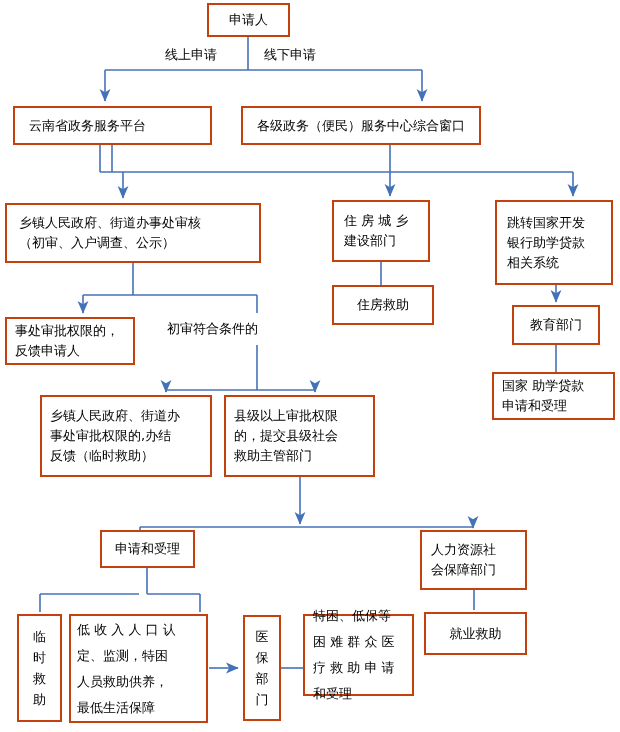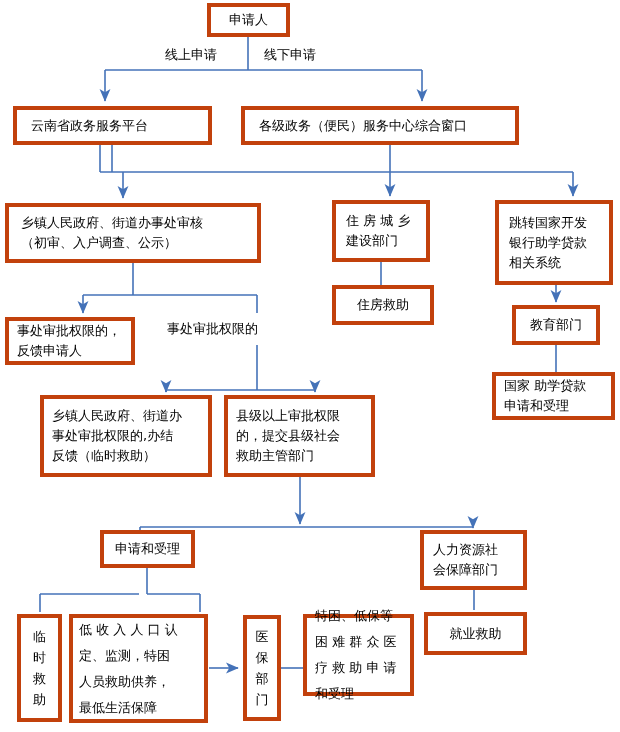--- a/index.html
+++ b/index.html
@@ -19,21 +19,21 @@
     position: absolute;
     left: 0;
     top: 0;
     width: 620px;
     height: 732px;
     pointer-events: none;
   }
   .node {
     position: absolute;
     box-sizing: border-box;
-    border: 4px solid #c2410c;
+    border: 2px solid #c2410c;
     background: #ffffff;
     color: #000000;
     display: flex;
     align-items: center;
     justify-content: flex-start;
     font-size: 13px;
     line-height: 20px;
     padding: 2px 6px;
     white-space: pre-line;
     z-index: 2;
@@ -121,36 +121,36 @@
     </g>
   </svg>
 
   <div class="node center" style="left:207px;top:3px;width:83px;height:34px;">申请人</div>
 
   <div class="edge-label" style="left:165px;top:47px;">线上申请</div>
   <div class="edge-label" style="left:264px;top:47px;">线下申请</div>
 
   <div class="node" style="left:13px;top:106px;width:199px;height:39px;padding-left:14px;">云南省政务服务平台</div>
 
-  <div class="node" style="left:241px;top:106px;width:278px;height:39px;padding-left:14px;">各级政务（便民）服务中心综合窗口</div>
+  <div class="node" style="left:241px;top:106px;width:240px;height:39px;padding-left:14px;">各级政务（便民）服务中心综合窗口</div>
 
   <div class="node" style="left:5px;top:203px;width:256px;height:60px;padding-left:12px;">乡镇人民政府、街道办事处审核
 （初审、入户调查、公示）</div>
 
   <div class="node" style="left:495px;top:200px;width:118px;height:85px;padding-left:10px;">跳转国家开发
 银行助学贷款
 相关系统</div>
 
   <div class="node" style="left:332px;top:200px;width:98px;height:62px;padding-left:10px;">住 房 城 乡
 建设部门</div>
 
   <div class="node" style="left:5px;top:317px;width:130px;height:48px;padding-left:8px;">事处审批权限的，
 反馈申请人</div>
 
-  <div class="edge-label" style="left:167px;top:321px;">事处审批权限的</div>
+  <div class="edge-label" style="left:167px;top:321px;">初审符合条件的</div>
 
   <div class="node center" style="left:332px;top:285px;width:102px;height:40px;">住房救助</div>
 
   <div class="node center" style="left:512px;top:305px;width:88px;height:40px;">教育部门</div>
 
   <div class="node" style="left:492px;top:372px;width:123px;height:48px;padding-left:8px;">国家 助学贷款
 申请和受理</div>
 
   <div class="node" style="left:40px;top:395px;width:172px;height:82px;padding-left:8px;">乡镇人民政府、街道办
 事处审批权限的,办结

